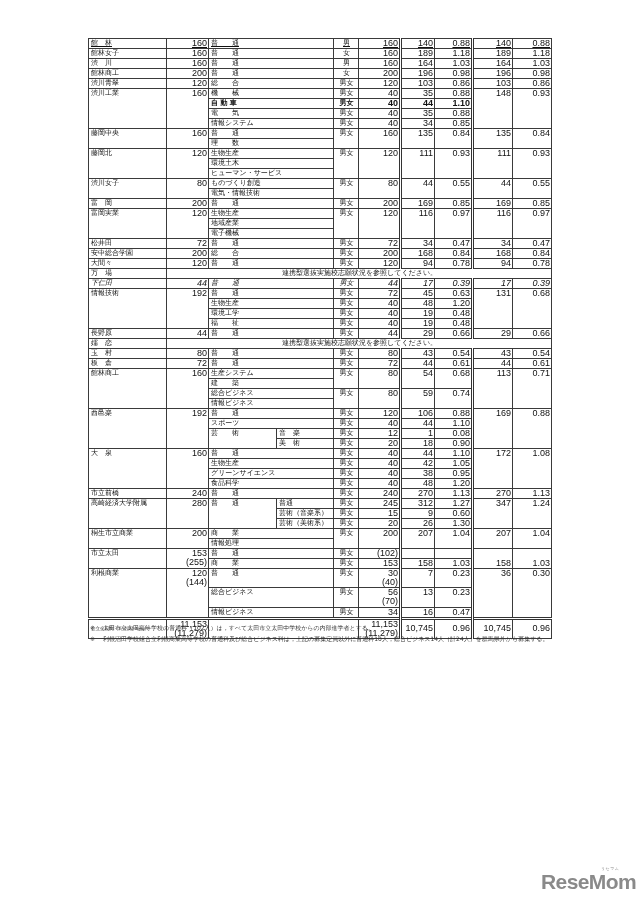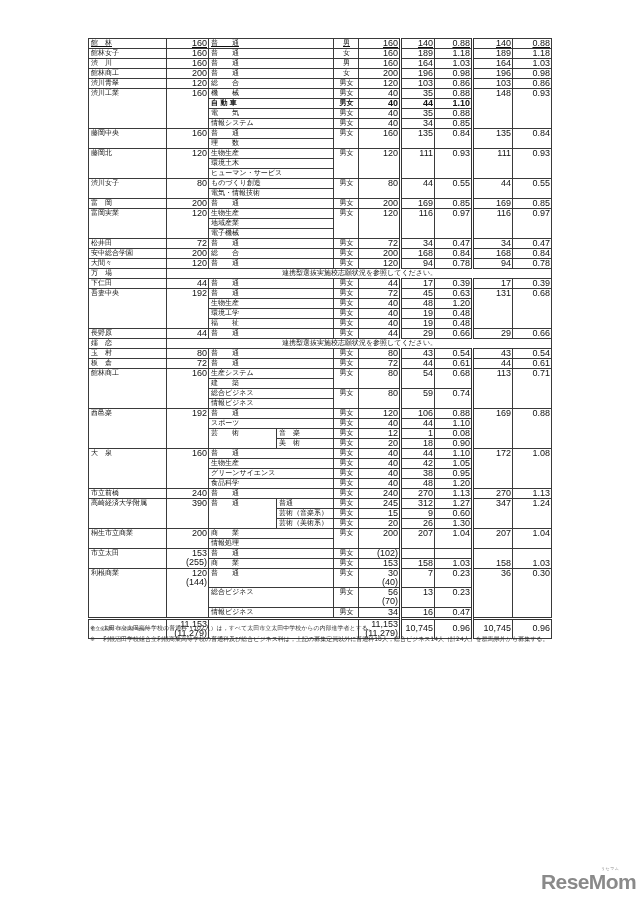--- a/index.html
+++ b/index.html
@@ -249,33 +249,33 @@
         <td class="c-num dbl-right">120</td>
         <td class="c-num">94</td>
         <td class="c-ratio dbl-right">0.78</td>
         <td class="c-num">94</td>
         <td class="c-ratio">0.78</td>
       </tr>
       <tr style="height: 9.65px;">
         <td class="c-name">万　場</td>
         <td class="c-msg" colspan="9">連携型選抜実施校志願状況を参照してください。</td>
       </tr>
-      <tr style="height: 9.65px;">
+      <tr style="height: 9.65px; font-style: italic;">
         <td class="c-name">下仁田</td>
         <td class="c-num">44</td>
         <td class="c-dept" colspan="2">普　　通</td>
         <td class="c-gender">男女</td>
         <td class="c-num dbl-right">44</td>
         <td class="c-num">17</td>
         <td class="c-ratio dbl-right">0.39</td>
         <td class="c-num">17</td>
         <td class="c-ratio">0.39</td>
       </tr>
       <tr style="height: 9.65px;">
-        <td class="c-name" rowspan="4">吾妻中央</td>
+        <td class="c-name" rowspan="4">情報技術</td>
         <td class="c-num" rowspan="4">192</td>
         <td class="c-dept" colspan="2">普　　通</td>
         <td class="c-gender">男女</td>
         <td class="c-num dbl-right">72</td>
         <td class="c-num">45</td>
         <td class="c-ratio dbl-right">0.63</td>
         <td class="c-num" rowspan="4">131</td>
         <td class="c-ratio" rowspan="4">0.68</td>
       </tr>
       <tr style="height: 9.65px;">
@@ -431,21 +431,21 @@
         <td class="c-dept" colspan="2">普　　通</td>
         <td class="c-gender">男女</td>
         <td class="c-num dbl-right">240</td>
         <td class="c-num">270</td>
         <td class="c-ratio dbl-right">1.13</td>
         <td class="c-num">270</td>
         <td class="c-ratio">1.13</td>
       </tr>
       <tr style="height: 9.65px;">
         <td class="c-name" rowspan="3">高崎経済大学附属</td>
-        <td class="c-num" rowspan="3">390</td>
+        <td class="c-num" rowspan="3">280</td>
         <td class="c-dept" rowspan="3">普　　通</td>
         <td class="c-sub">普通</td>
         <td class="c-gender">男女</td>
         <td class="c-num dbl-right">245</td>
         <td class="c-num">312</td>
         <td class="c-ratio dbl-right">1.27</td>
         <td class="c-num" rowspan="3">347</td>
         <td class="c-ratio" rowspan="3">1.24</td>
       </tr>
       <tr style="height: 9.65px;">

